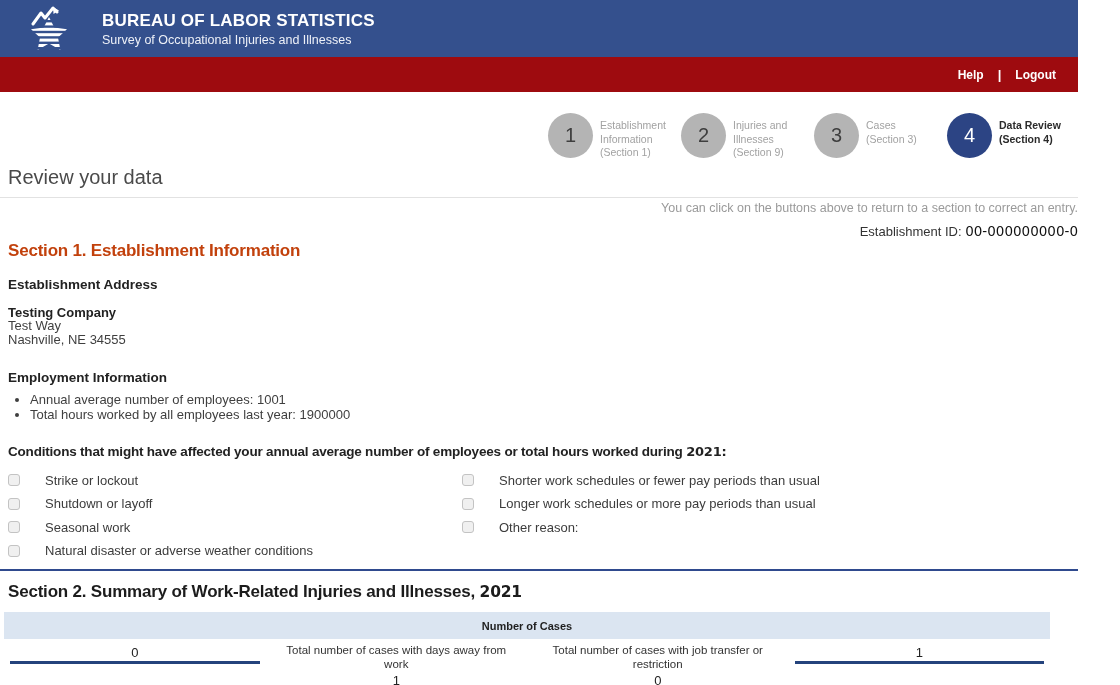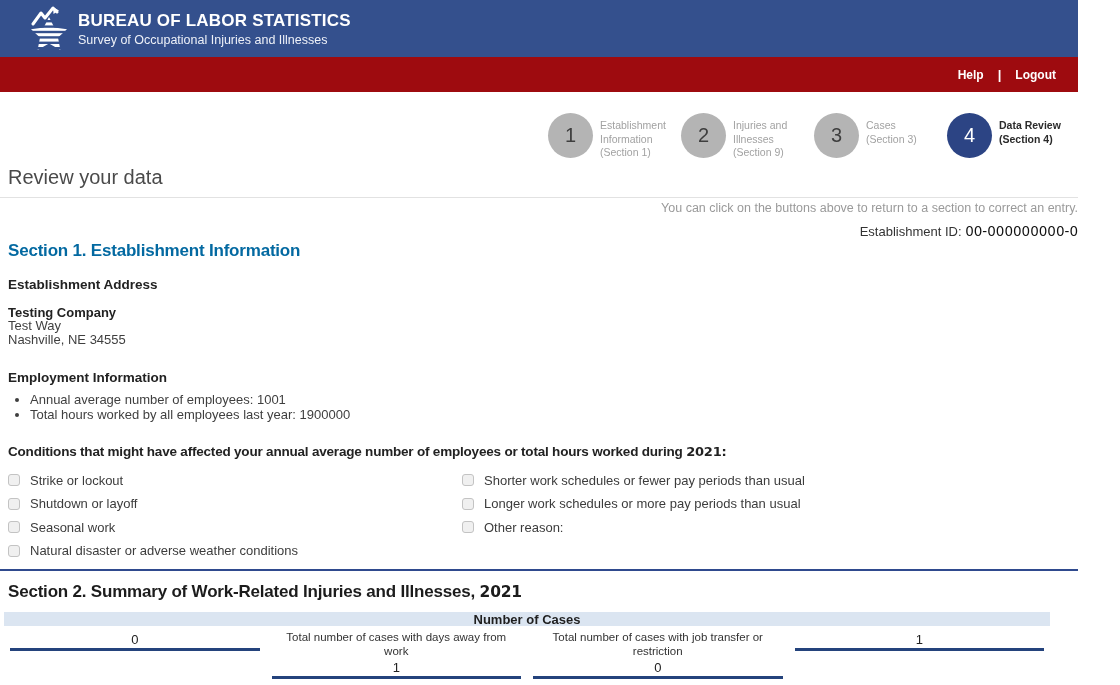--- a/index.html
+++ b/index.html
@@ -1,20 +1,20 @@
 <!DOCTYPE html>
 <html><head>
 <meta charset="utf-8">
 <style>
   * { margin:0; padding:0; box-sizing:border-box; }
   html,body { width:1120px; height:685px; background:#fff; overflow:hidden;
     font-family:"Liberation Sans", sans-serif; color:#3f3f3f; }
 
   
-  .topbar { width:1078px; height:57px; background:#34508d; display:flex; align-items:center; }
+  .topbar { width:1078px; height:57px; background:#34508d; display:flex; align-items:center;gap:24px; }
   .logo { margin:2px 0 0 26px; width:46px; height:48px; flex:none; }
   .titles { margin-left:6px; }
   .app-title { color:#fff; font-weight:bold; font-size:17px; letter-spacing:.2px; }
   .app-subtitle { color:#eef1f8; font-size:12.5px; margin-top:2px; }
 
   
   .redbar { width:1078px; height:35px; background:#9e0b0f; display:flex; align-items:center;
     justify-content:flex-end; padding-right:22px; gap:14px; }
   .navlink { color:#fff; font-size:12px; font-weight:bold; text-decoration:none; cursor:pointer; }
   .navsep { color:#fff; font-size:13px; font-weight:bold; }
@@ -31,48 +31,48 @@
 
   
   h1.page-title { margin-top:6px; width:1078px; font-size:20px; font-weight:normal; color:#4a4a4a;
     padding:0 0 8px 8px; border-bottom:1px solid #e2e2e2; }
   .note { width:1078px; text-align:right; font-size:12.5px; color:#9a9a9a; margin-top:3px; }
   .estid { width:1078px; text-align:right; margin-top:8px; font-size:13px; color:#333; }
   .dyn { font-family:"DejaVu Sans", sans-serif; }
   .estid .dyn { font-size:13.5px; color:#111; }
 
   
-  h2.section { font-size:17px; color:#0369a1; margin:2px 0 0 8px; letter-spacing:-.2px; }
+  h2.section { font-size:17px; color:#c2410c; margin:2px 0 0 8px; letter-spacing:-.2px; }
   h3.sub { font-size:13.5px; color:#222; margin:16px 0 0 8px; }
   .addr { margin:14px 0 0 8px; font-size:13px; line-height:13.5px; color:#3f3f3f; }
   .addr .b { font-weight:bold; color:#222; }
   h3.sub2 { font-size:13.5px; color:#222; margin:24px 0 0 8px; }
   ul.emp { margin:8px 0 0 30px; font-size:13px; line-height:14.5px; color:#3f3f3f; }
   h3.cond-h { font-size:13.5px; color:#222; margin:22px 0 0 8px; letter-spacing:-.2px; }
   h3.cond-h .dyn { font-weight:normal; font-size:13px; font-weight:bold; }
 
   
   .cond-grid { margin:9px 0 0 8px; display:grid; grid-auto-flow:column;
     grid-template-rows:repeat(4, 23.5px); grid-template-columns:454px 1fr; align-items:center; }
-  .cond-item { display:flex; align-items:center; gap:10px; }
+  .cond-item { display:flex; align-items:center; gap:25px; }
   .checkbox { width:12px; height:12px; border:1px solid #c3c3c3; border-radius:3px;
     background:#f0f0f0; display:inline-block; position:relative; flex:none; }
   .checkbox.checked::after { content:"\2714"; position:absolute; top:-1.5px; left:1px;
     font-size:10px; color:#8a8a8a; }
   .cond-label { font-size:13px; color:#3c3c3c; }
 
   .divider { margin-top:7px; width:1078px; height:2px; background:#2f4a8e; }
 
   h2.sec2 { font-size:17px; color:#1c1c1c; margin:11px 0 0 8px; letter-spacing:-.2px; }
   h2.sec2 .dyn, h2.section .dyn { font-size:15.5px; }
 
   
   .sumtable { margin:10px 0 0 4px; width:1046px; }
-  .band { background:#dbe5f1; height:14px; display:flex; align-items:center; justify-content:center;
-    font-size:13px; font-weight:bold; color:#1f1f1f; }
+  .band { background:#dbe5f1; height:27px; display:flex; align-items:center; justify-content:center;
+    font-size:11px; font-weight:bold; color:#1f1f1f; }
   .cols { display:grid; grid-template-columns:repeat(4,1fr); padding-top:5px; }
   .col { text-align:center; }
   .col-h { font-size:11.5px; color:#333; white-space:pre-line; line-height:1.2; min-height:28px; }
   .col-v { font-size:13px; color:#222; margin-top:1px; }
   .col-u { height:3px; background:#24437c; margin:1px 6px 0 6px; }
 </style>
 </head>
 <body>
 
 <header class="topbar">

